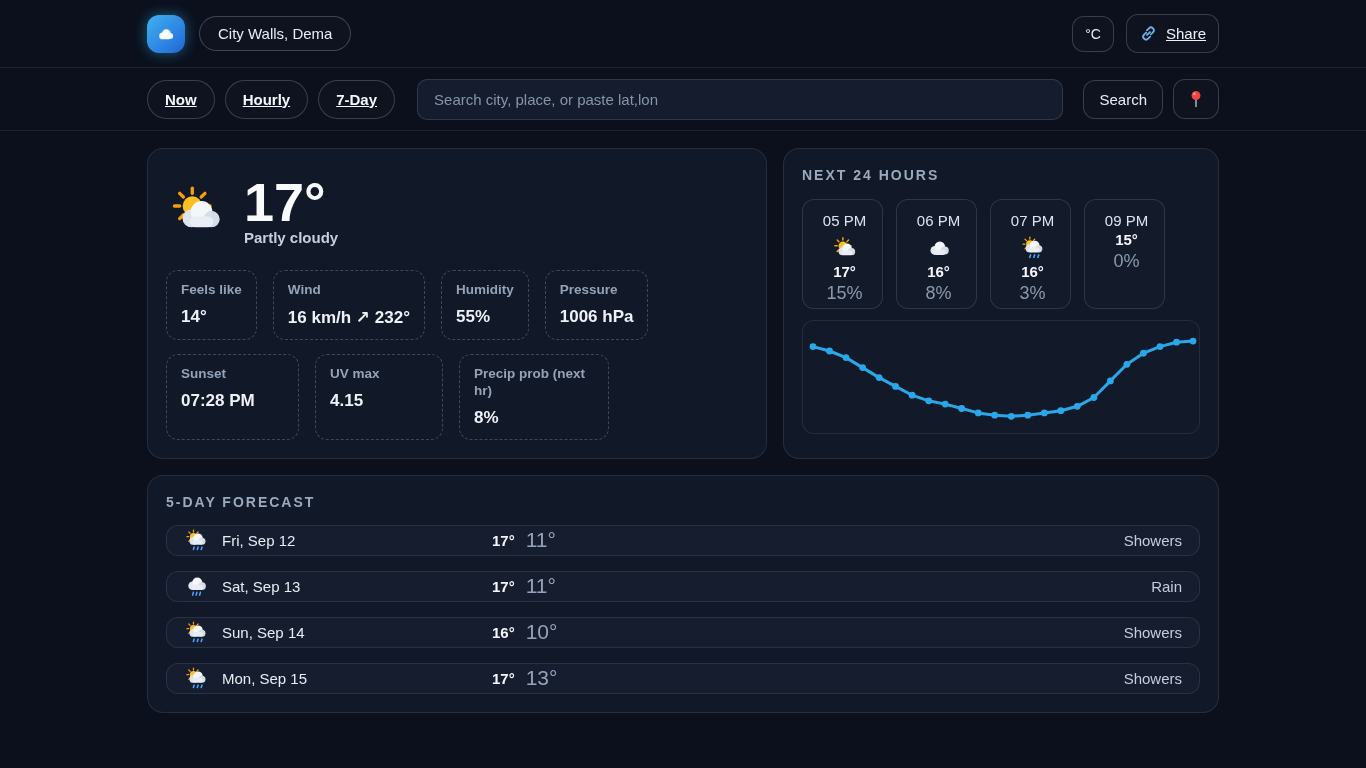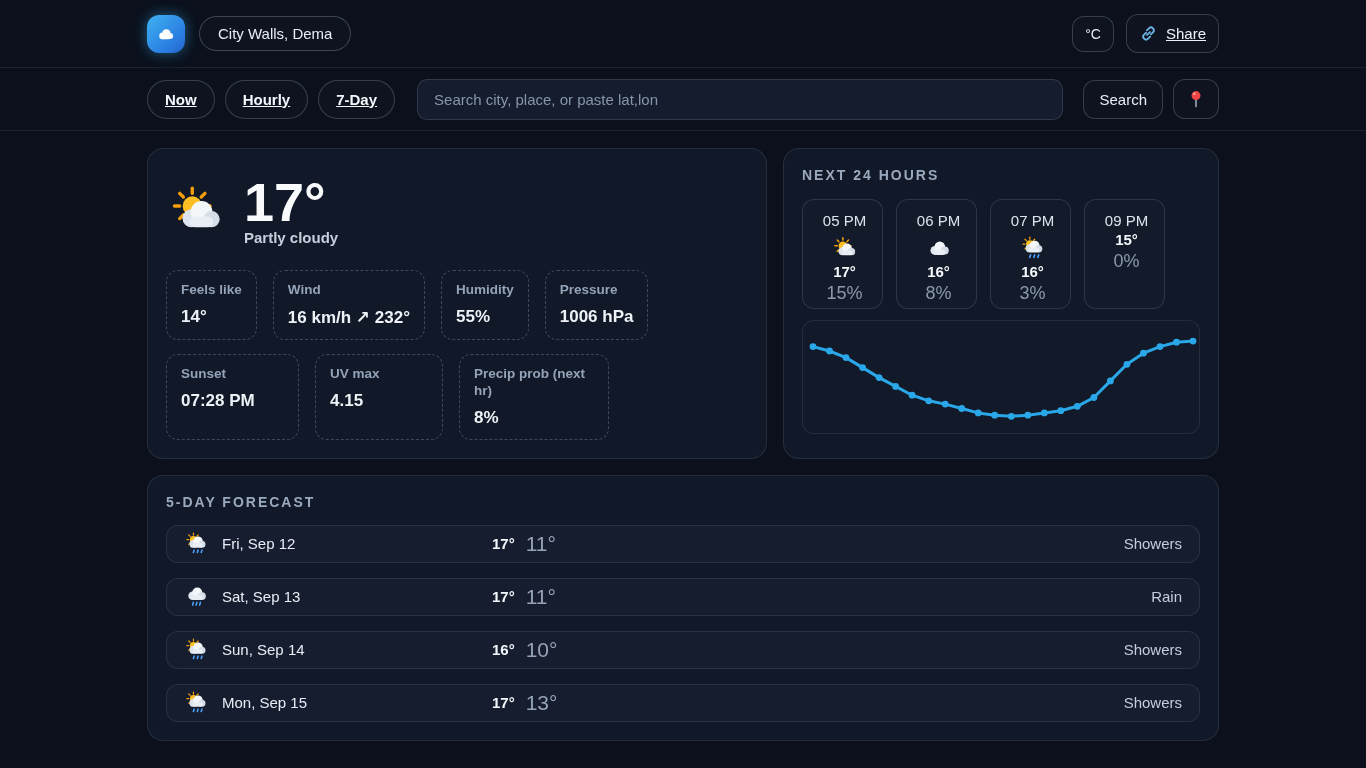--- a/index.html
+++ b/index.html
@@ -80,21 +80,21 @@
   .hour-temp { font-size:15px; font-weight:700; color:#f4f7fb; margin-top:2px; }
   .hour-pop { font-size:18px; color:#8b99ad; margin-top:3px; }
   .chart-box {
     border:1px solid rgba(148,163,184,.15); border-radius:12px; margin-top:11px;
     height:114px; overflow:hidden; background:rgba(255,255,255,.008);
   }
 
   
   .forecast-card { margin-top:16px; }
   .fc-row {
-    height:38px; margin-top:15px; border:1px solid rgba(148,163,184,.16); border-radius:12px;
+    height:31px; margin-top:15px; border:1px solid rgba(148,163,184,.16); border-radius:12px;
     background:#151d2e; display:flex; align-items:center; padding:0 17px; cursor:pointer;
   }
   .fc-row:first-of-type { margin-top:13px; }
   .fc-left { display:flex; align-items:center; gap:13px; width:308px; }
   .fc-day { font-size:15px; color:#e7edf5; }
   .fc-hi { font-size:15px; font-weight:700; color:#f4f7fb; }
   .fc-lo { font-size:21px; color:#94a3b8; margin-left:11px; }
   .fc-cond { margin-left:auto; font-size:15px; color:#c3cddb; }
 
   .wicon { display:block; }

